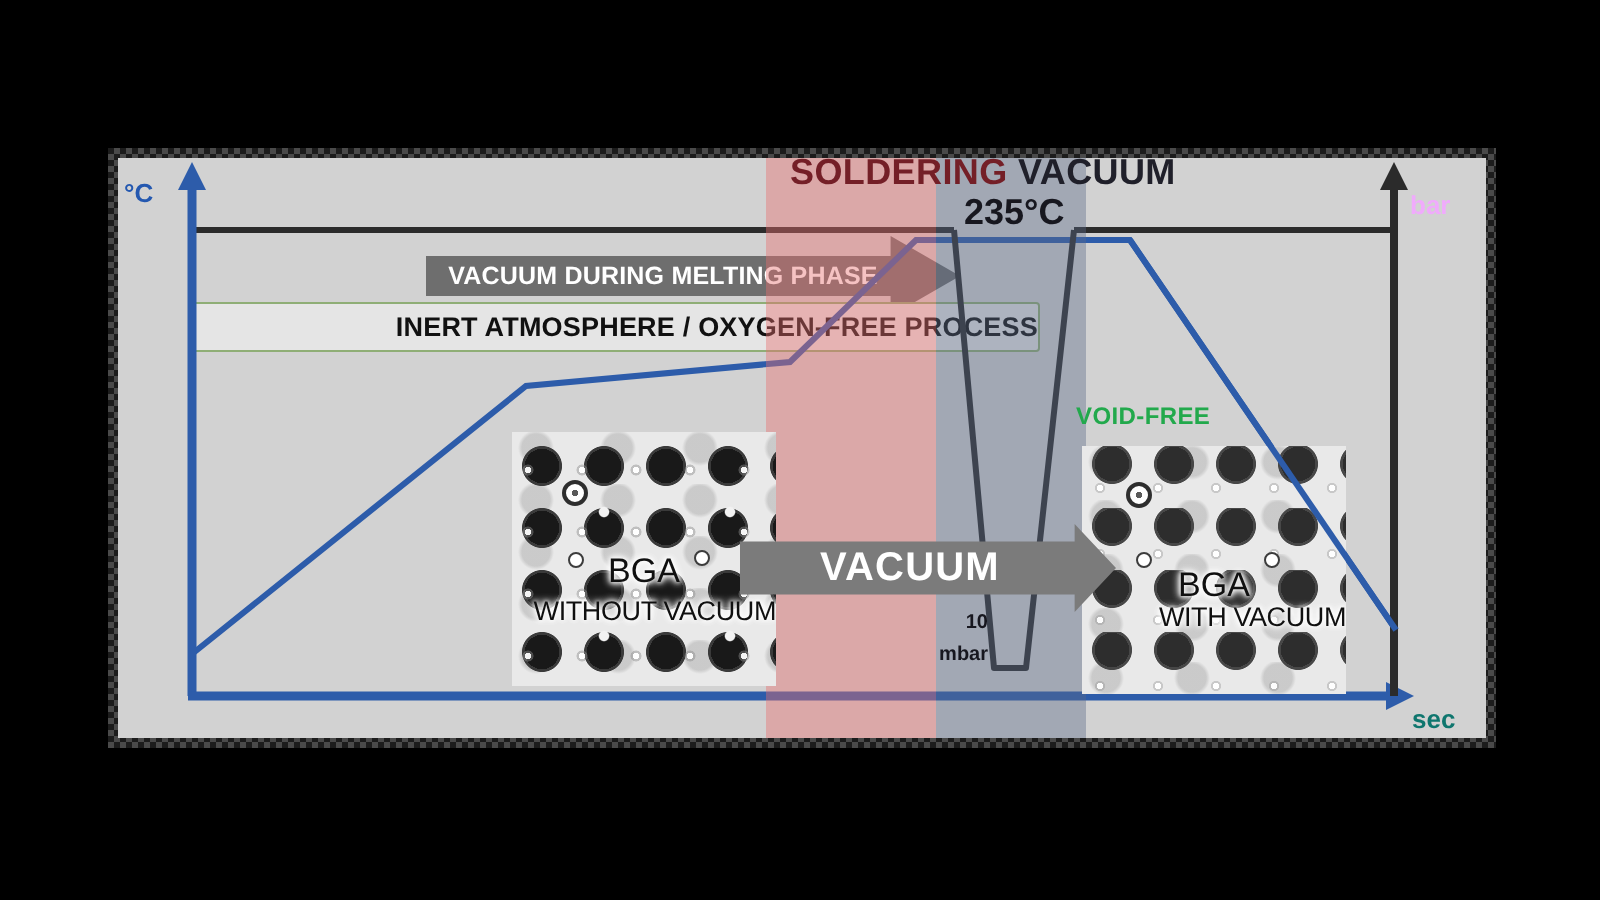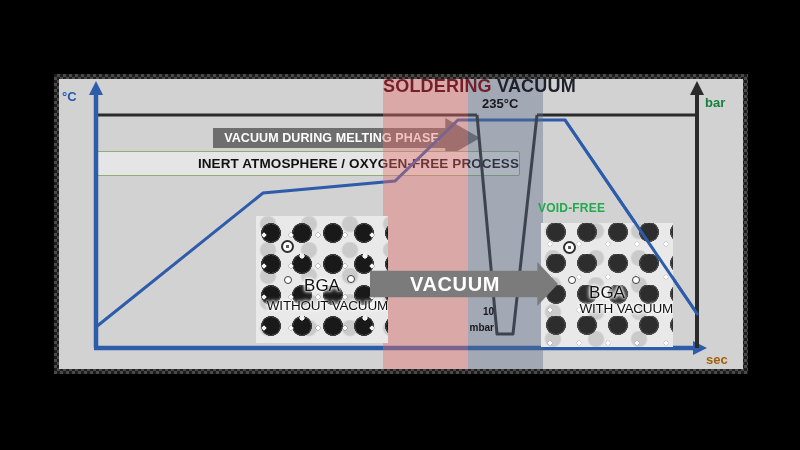--- a/index.html
+++ b/index.html
@@ -23,29 +23,29 @@
   
   .band{position:absolute;top:79px;height:290px;}
   .band-pink{left:383px;width:85px;background:rgba(230,110,110,0.42);}
   .band-slate{left:468px;width:75px;background:rgba(90,105,135,0.40);}
 
   
   svg.lay{position:absolute;left:0;top:0;width:800px;height:450px;pointer-events:none;}
 
   
   .title{position:absolute;left:383px;top:76px;font-size:18px;font-weight:bold;white-space:nowrap;letter-spacing:0.2px;}
-  .title .t1{color:#741f27;}
+  .title .t1{color:#741f27;padding-left:12px;}
   .title .t2{color:#20202a;}
-  .lbl-temp{position:absolute;left:482px;top:96px;font-size:13px;font-weight:bold;color:#17171f;}
+  .lbl-temp{position:absolute;left:482px;top:96px;font-size:18px;font-weight:bold;color:#17171f;}
   .lbl-mbar{position:absolute;left:438px;top:304px;width:56px;text-align:right;
             font-size:10px;font-weight:bold;color:#17171f;line-height:16px;}
   .ax{position:absolute;font-size:13px;font-weight:bold;}
   .ax-c{left:62px;top:89px;color:#2458b0;}
-  .ax-bar{left:705px;top:95px;color:#15803d;}
-  .ax-sec{left:706px;top:352px;color:#a16207;}
+  .ax-bar{left:705px;top:95px;color:#f0abfc;}
+  .ax-sec{left:706px;top:352px;color:#0f766e;}
   .voidfree{position:absolute;left:538px;top:201px;font-size:12px;font-weight:bold;color:#22a94c;letter-spacing:0.2px;}
 
   
   .bga{position:absolute;overflow:hidden;background-color:#e9e9e9;}
   .bga-left{left:256px;top:216px;width:132px;height:127px;
     background-image:
       radial-gradient(circle at 6px 7px, rgba(255,255,255,0.95) 0 1.7px, rgba(140,140,140,0.45) 1.7px 2.6px, transparent 2.9px),
       radial-gradient(circle at 40px 38px, #f2f2f2 0 2.3px, transparent 2.9px),
       radial-gradient(circle at 15px 15px, #191919 0 8.6px, #3a3a3a 8.6px 9.8px, transparent 10.2px),
       radial-gradient(circle at 12px 8px, rgba(172,172,172,0.5) 0 7px, transparent 9px);

